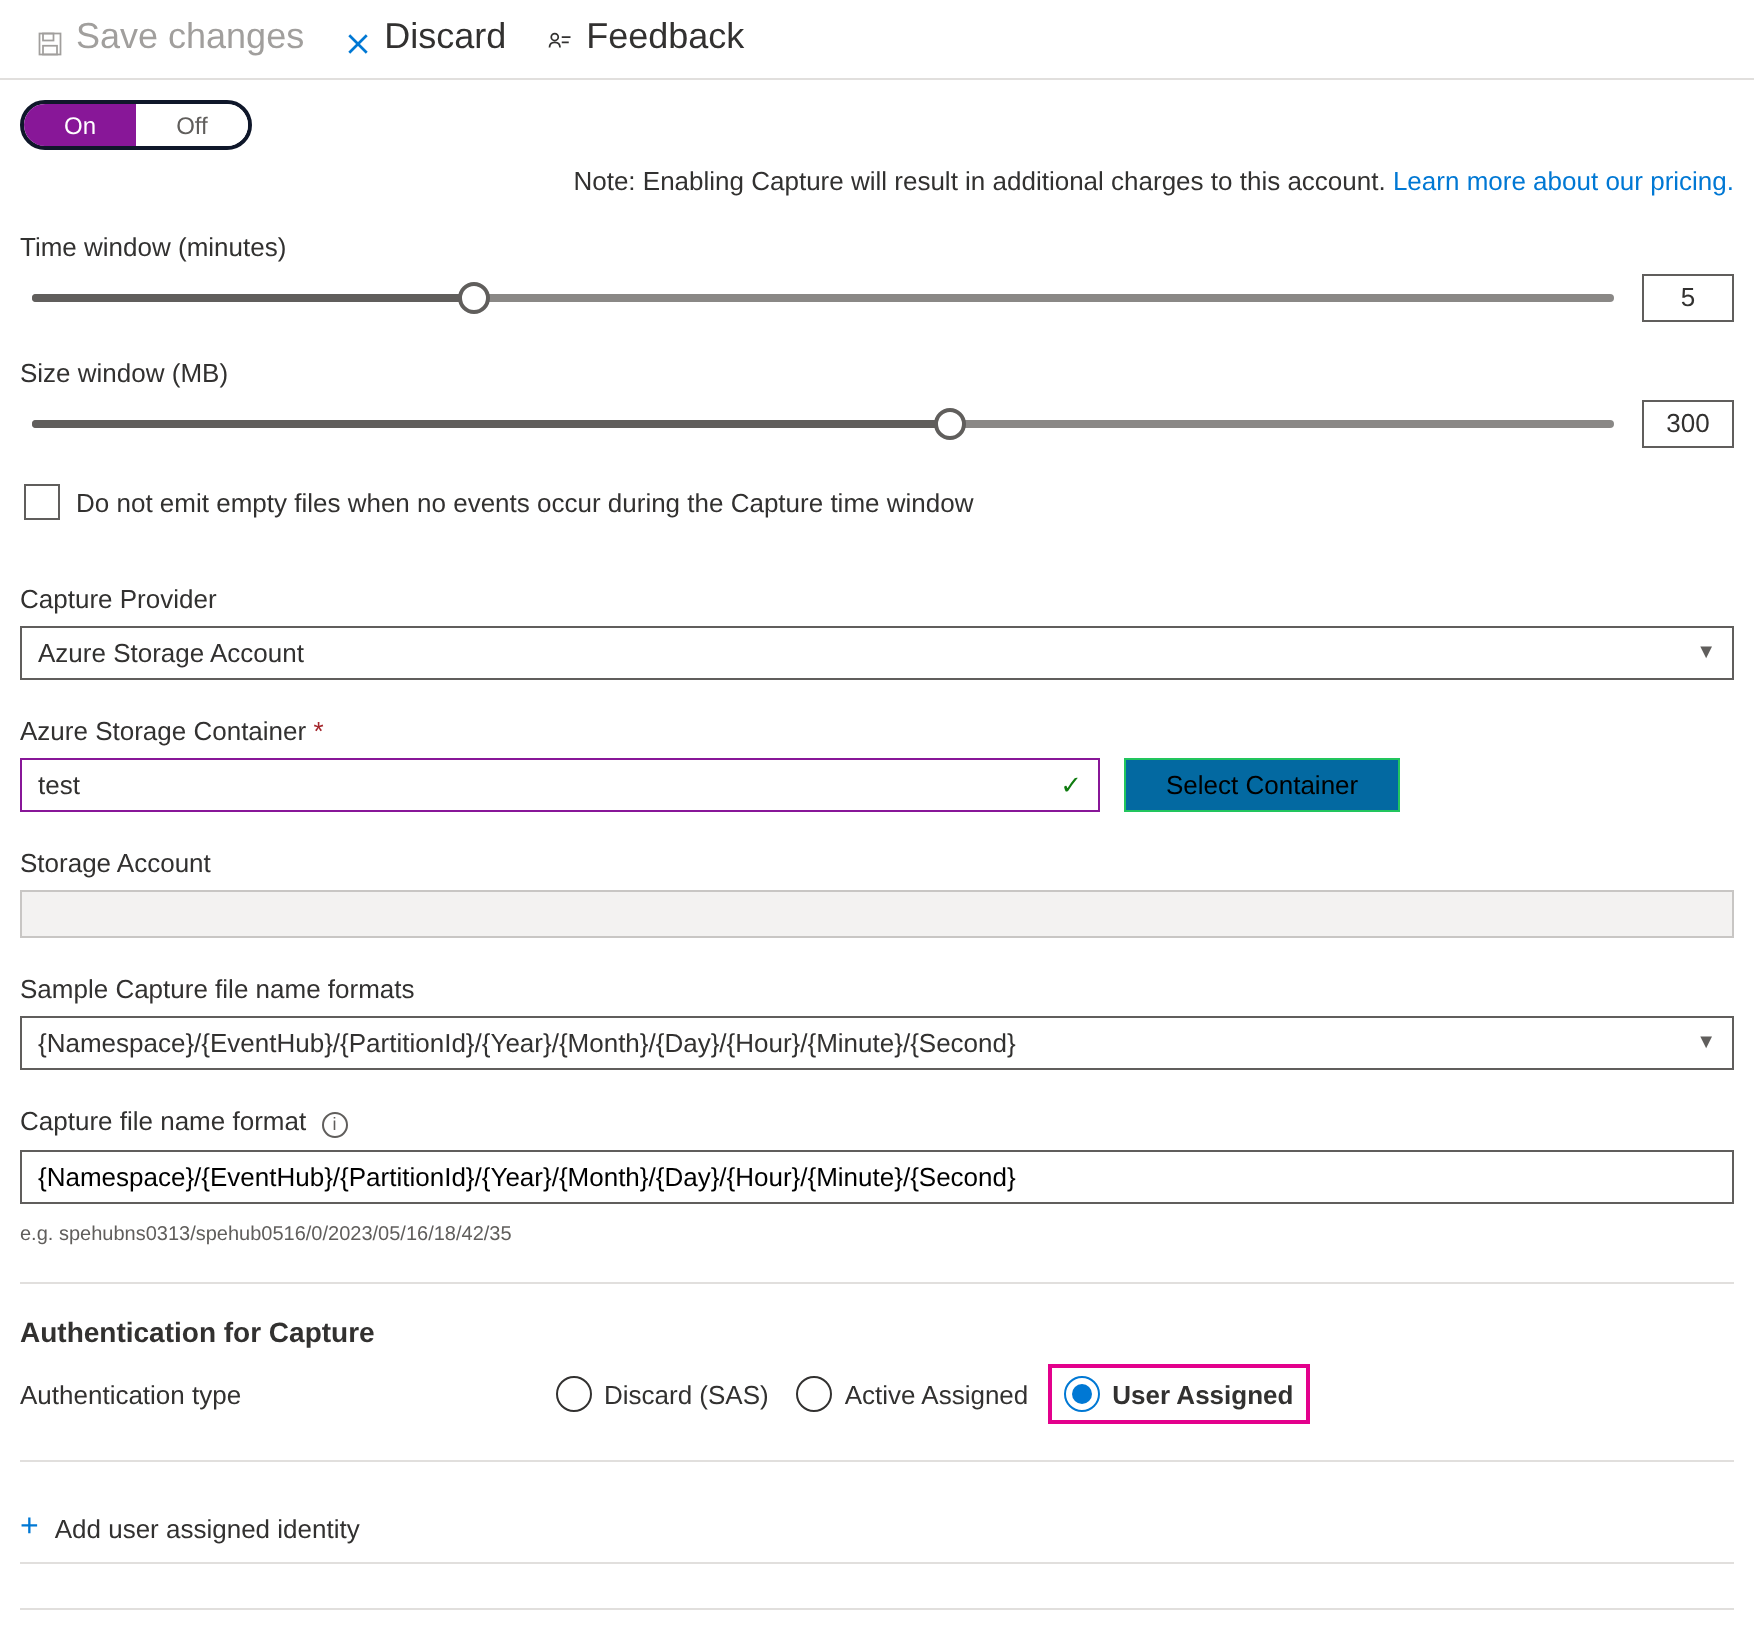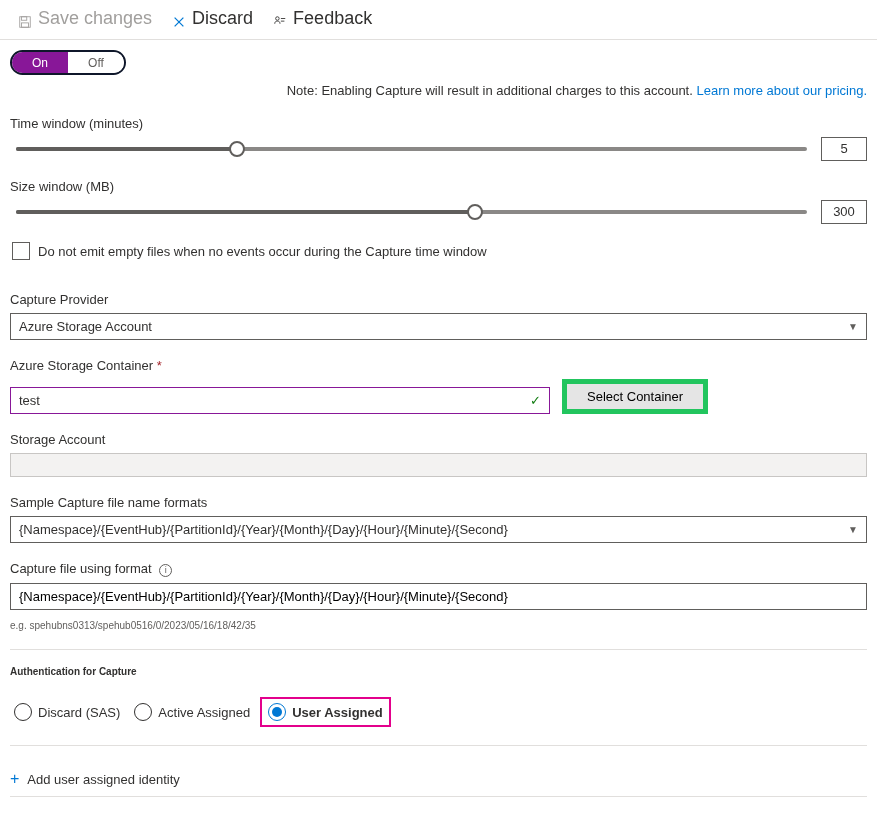--- a/index.html
+++ b/index.html
@@ -25,26 +25,26 @@
 .valbox { width: 46px; height: 24px; border: 1px solid #605e5c; text-align: center; line-height: 22px; font-size: 13px; }
 .checkbox-row { display: flex; align-items: center; gap: 8px; margin-bottom: 32px; padding-left: 2px; }
 .checkbox { width: 18px; height: 18px; border: 1px solid #605e5c; }
 .field { margin-bottom: 18px; }
 .select-box { border: 1px solid #605e5c; padding: 5px 8px; display: flex; justify-content: space-between; align-items: center; background: #fff; }
 .select-box.readonly { background: #f3f2f1; border-color: #c8c6c4; height: 24px; }
 .select-box .chev { color: #605e5c; font-size: 10px; }
 .container-row { display: flex; gap: 12px; align-items: flex-end; }
 .container-input { border: 1px solid #881798; padding: 5px 8px; display: flex; justify-content: space-between; align-items: center; flex: 0 0 540px; background: #fff; }
 .container-input .check { color: #107c10; }
-.btn-outline { border: 5px solid #22c55e; background: #e5e5e5; padding: 5px 20px; cursor: pointer; font-size: 13px; }
+.btn-outline { border: 1px solid #22c55e; background: #0369a1; padding: 5px 20px; cursor: pointer; font-size: 13px; }
 .req { color: #a4262c; }
 .text-input { border: 1px solid #605e5c; padding: 5px 8px; width: 100%; background: #fff; font-size: 13px; font-family: inherit; }
 .hint { color: #605e5c; font-size: 10px; margin-top: 10px; margin-bottom: 10px; }
 .divider { border: none; border-top: 1px solid #e1dfdd; margin: 8px 0 16px; }
-.section-title { font-size: 10px; font-weight: 600; margin-bottom: 20px; }
+.section-title { font-size: 14px; font-weight: 600; margin-bottom: 8px; }
 .desc { font-size: 13px; color: #323130; margin-bottom: 14px; }
 .desc a { color: #0078d4; text-decoration: none; }
 .radio-row { display: flex; align-items: center; gap: 14px; margin-bottom: 18px; }
 .radio-row .lab { width: 250px; }
 .radio-group { display: flex; align-items: center; gap: 6px; }
 .radio-opt { display: flex; align-items: center; gap: 6px; padding: 2px 4px; }
 .radio { width: 18px; height: 18px; border: 1px solid #323130; border-radius: 50%; position: relative; }
 .radio.checked { border-color: #0078d4; }
 .radio.checked::after { content: ""; position: absolute; top: 3px; left: 3px; width: 10px; height: 10px; border-radius: 50%; background: #0078d4; }
 .highlight { border: 2px solid #e3008c; padding: 4px 6px; font-weight: bold; }
@@ -151,32 +151,33 @@
   <div class="field">
     <div class="label">Sample Capture file name formats</div>
     <div class="select-box">
       <span>{Namespace}/{EventHub}/{PartitionId}/{Year}/{Month}/{Day}/{Hour}/{Minute}/{Second}</span>
       <span class="chev">▼</span>
     </div>
   </div>
 
   <div class="field">
     <div class="label">
-      <span>Capture file using format</span>
+      <span>Capture file name format</span>
       <span class="info-icon">i</span>
     </div>
     <input class="text-input" value="{Namespace}/{EventHub}/{PartitionId}/{Year}/{Month}/{Day}/{Hour}/{Minute}/{Second}" style="">
     <div class="hint">e.g. spehubns0313/spehub0516/0/2023/05/16/18/42/35</div>
   </div>
 
   <hr class="divider">
 
   <div class="section-title">Authentication for Capture</div>
 
   <div class="radio-row">
+    <div class="lab">Authentication type</div>
     <div class="radio-group">
       <div class="radio-opt">
         <div class="radio"></div>
         <span>Discard (SAS)</span>
       </div>
       <div class="radio-opt">
         <div class="radio"></div>
         <span>Active Assigned</span>
       </div>
       <div class="radio-opt highlight">

